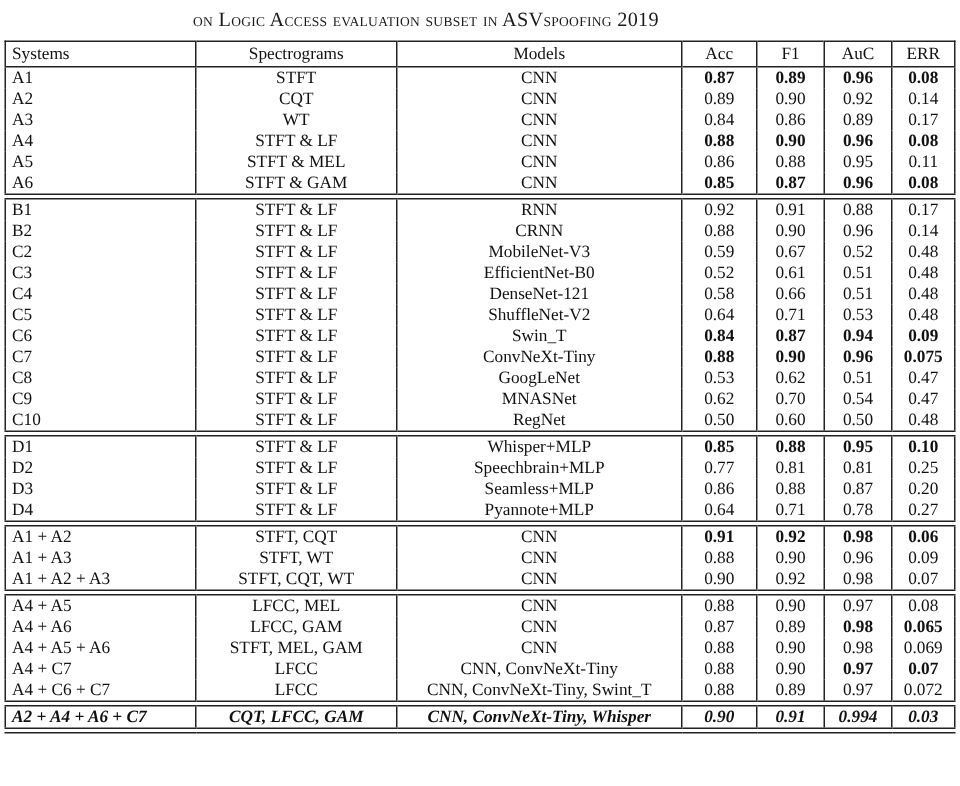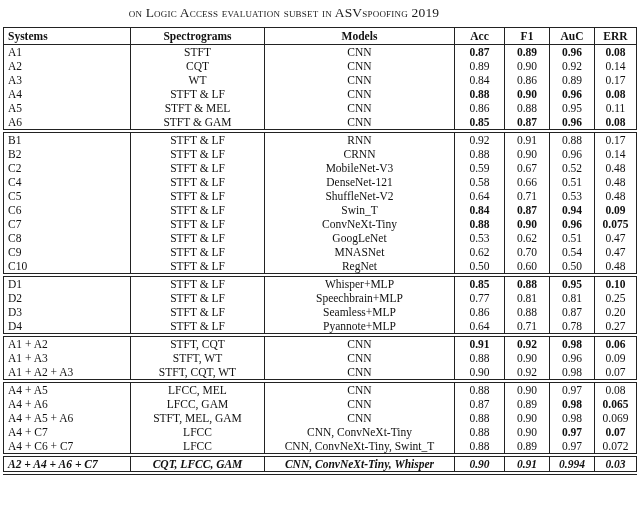--- a/index.html
+++ b/index.html
@@ -34,21 +34,21 @@
     height: 14px;
     line-height: 14px;
     overflow: hidden;
     white-space: nowrap;
     border-left: 1px solid #222;
   }
   th:first-child, td:first-child { border-left: none; }
   thead th {
     border-bottom: 1px solid #222;
     height: 16px; line-height: 16px;
-    font-weight: bold;
+    font-weight: normal;
   }
   td.gsep { border-top: 4px double #222; margin-top: 44px; }
   tbody.final td { border-bottom: 4px double #222; font-style: italic; }
   .al { text-align: left; }
   .ac { text-align: center; }
   .b  { font-weight: bold; }
 </style>
 </head>
 <body>
 
@@ -156,20 +156,29 @@
         <tr>
           <td class="al">C2</td>
           <td class="ac">STFT &amp; LF</td>
           <td class="ac">MobileNet-V3</td>
           <td class="ac">0.59</td>
           <td class="ac">0.67</td>
           <td class="ac">0.52</td>
           <td class="ac">0.48</td>
         </tr>
         <tr>
+          <td class="al">C3</td>
+          <td class="ac">STFT &amp; LF</td>
+          <td class="ac">EfficientNet-B0</td>
+          <td class="ac">0.52</td>
+          <td class="ac">0.61</td>
+          <td class="ac">0.51</td>
+          <td class="ac">0.48</td>
+        </tr>
+        <tr>
           <td class="al">C4</td>
           <td class="ac">STFT &amp; LF</td>
           <td class="ac">DenseNet-121</td>
           <td class="ac">0.58</td>
           <td class="ac">0.66</td>
           <td class="ac">0.51</td>
           <td class="ac">0.48</td>
         </tr>
         <tr>
           <td class="al">C5</td>

